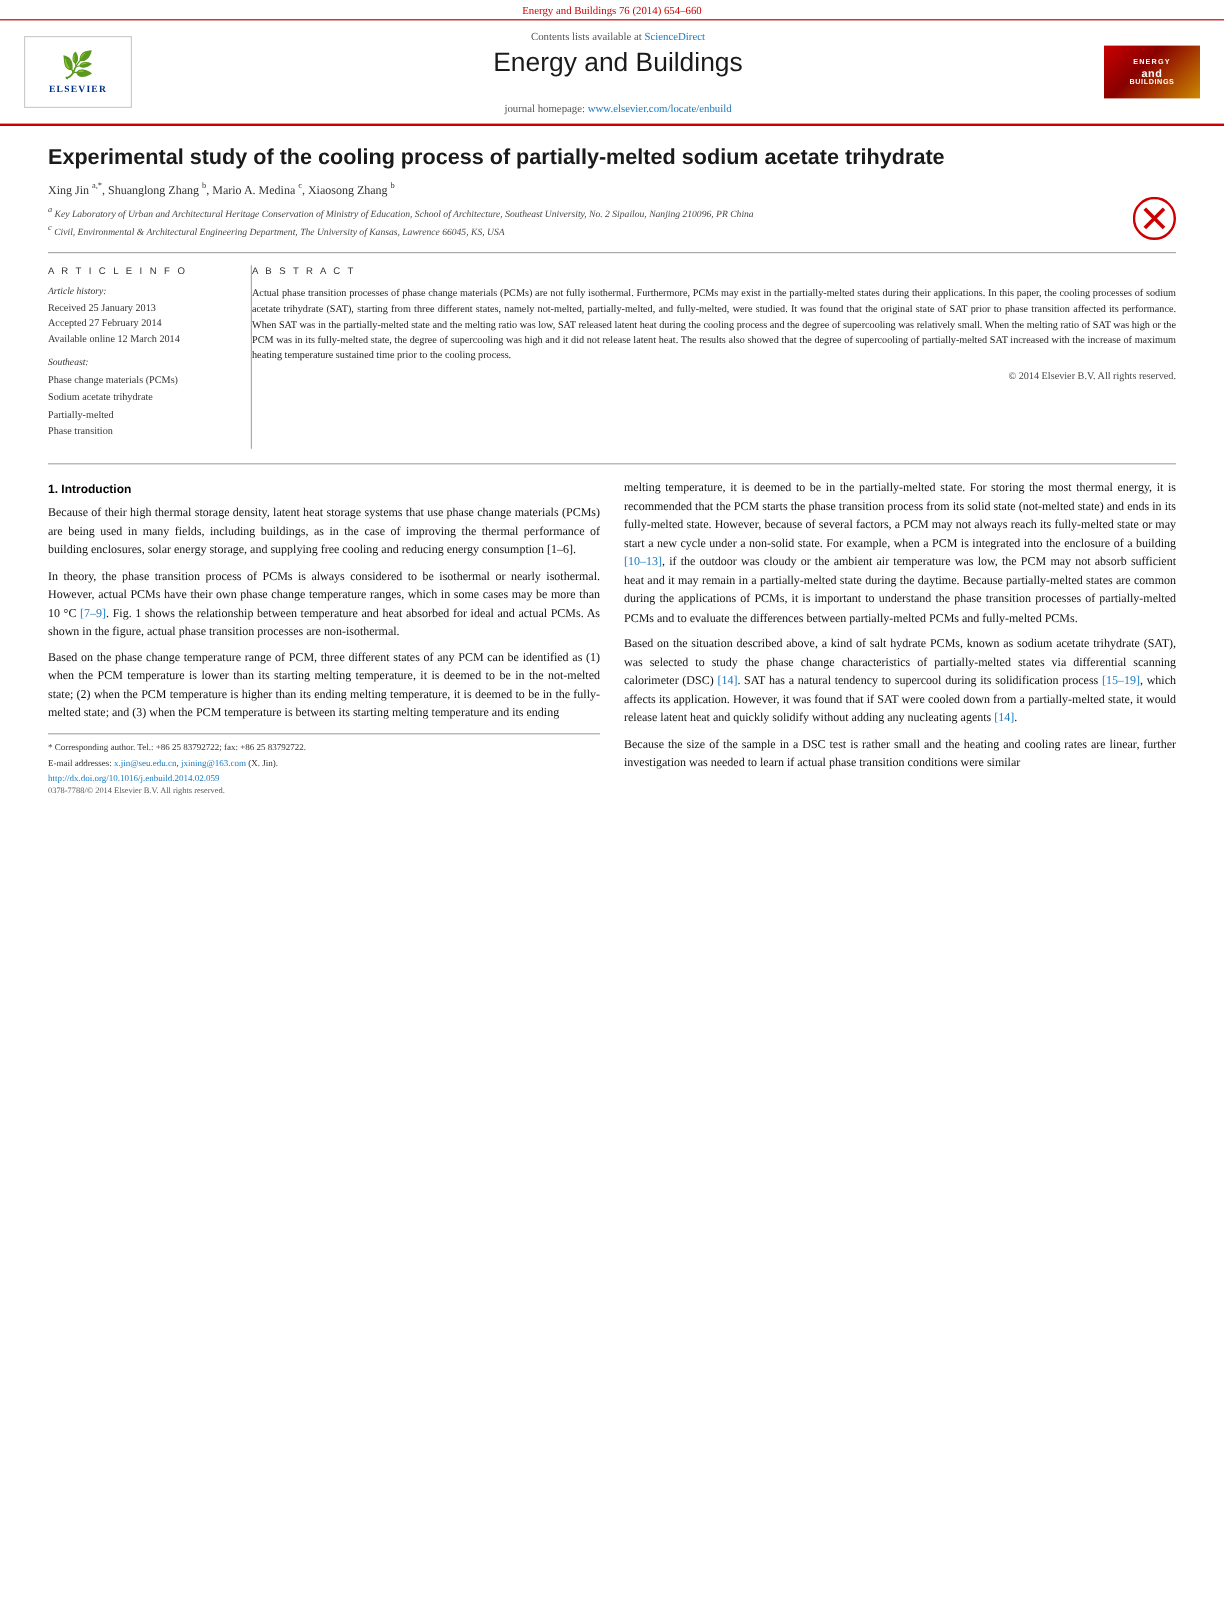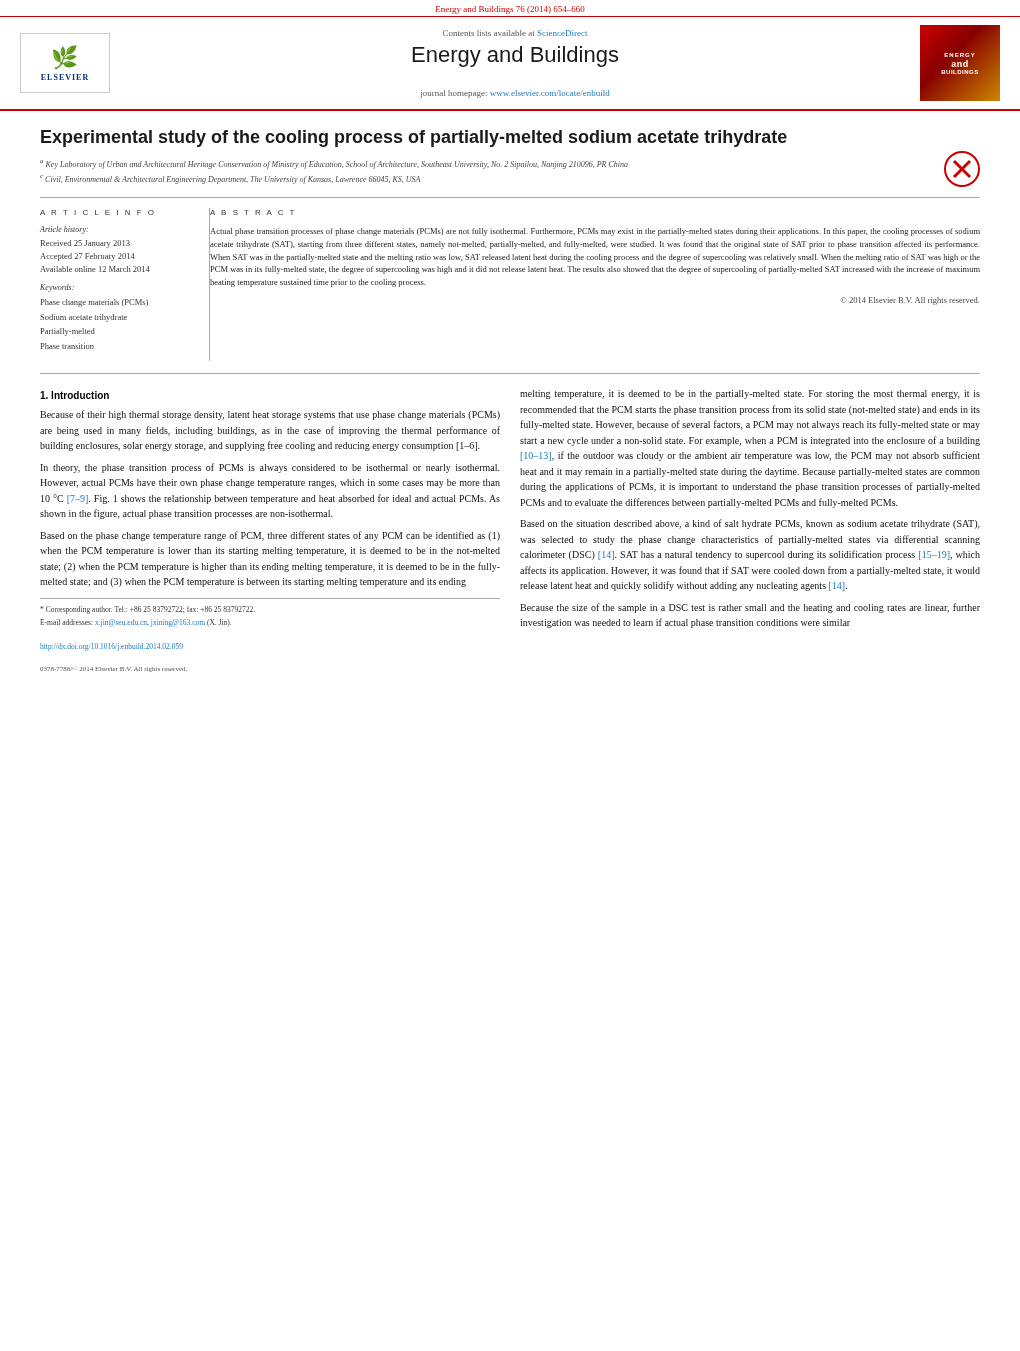--- a/index.html
+++ b/index.html
@@ -75,21 +75,21 @@
     .journal-homepage-line {
       font-size: 9px;
       color: #555;
     }
     .journal-homepage-line a {
       color: #1a7abf;
       text-decoration: none;
     }
     .journal-logo-right {
       width: 80px;
-      height: 76px;
+      height: 44px;
       background: linear-gradient(135deg, #c00 0%, #800 40%, #c80 100%);
       display: flex;
       flex-direction: column;
       align-items: center;
       justify-content: center;
       color: white;
       font-size: 7px;
       font-weight: bold;
       font-family: Arial, sans-serif;
       flex-shrink: 0;
@@ -253,26 +253,26 @@
     }
     .footnote-text {
       font-size: 7.5px;
       color: #333;
       line-height: 1.5;
       margin-bottom: 2px;
     }
     .doi-text {
       font-size: 7.5px;
       color: #1a7abf;
-      margin-top: 14px;
+      margin-top: 3px;
     }
     .issn-text {
       font-size: 7px;
       color: #555;
-      margin-top: 14px;
+      margin-top: 2px;
     }
 
     .inline-ref {
       color: #1a7abf;
     }
   </style>
 </head>
 <body>
 
 <div class="top-bar">
@@ -303,20 +303,23 @@
     <div class="logo-main">and</div>
     <div class="logo-sub">BUILDINGS</div>
   </div>
 </div>
 
 <div class="article-content">
 
   <div class="article-title-section">
     <div class="article-title-text">
       <div class="article-main-title">Experimental study of the cooling process of partially-melted sodium acetate trihydrate</div>
+      <div class="article-authors">
+        Xing Jin <sup class="author-sup">a,*</sup>, Shuanglong Zhang <sup class="author-sup">b</sup>, Mario A. Medina <sup class="author-sup">c</sup>, Xiaosong Zhang <sup class="author-sup">b</sup>
+      </div>
       <div class="affiliations">
         <div class="affil-line">
           <sup class="affil-marker">a</sup> Key Laboratory of Urban and Architectural Heritage Conservation of Ministry of Education, School of Architecture, Southeast University, No. 2 Sipailou, Nanjing 210096, PR China
         </div>
         <div class="affil-line">
           <sup class="affil-marker">c</sup> Civil, Environmental &amp; Architectural Engineering Department, The University of Kansas, Lawrence 66045, KS, USA
         </div>
       </div>
     </div>
 
@@ -333,21 +336,21 @@
 
     <div class="left-col">
       <div class="section-heading">A R T I C L E   I N F O</div>
       <div class="article-info-group">
         <div class="article-info-label">Article history:</div>
         <div class="article-info-value">Received 25 January 2013</div>
         <div class="article-info-value">Accepted 27 February 2014</div>
         <div class="article-info-value">Available online 12 March 2014</div>
       </div>
       <div class="article-info-group">
-        <div class="article-info-label">Keywords:</div>
+        <div class="article-info-label">Southeast:</div>
         <div class="keywords-list">
           <div>Phase change materials (PCMs)</div>
           <div>Sodium acetate trihydrate</div>
           <div>Partially-melted</div>
           <div>Phase transition</div>
         </div>
       </div>
     </div>
 
     <div class="right-col">

